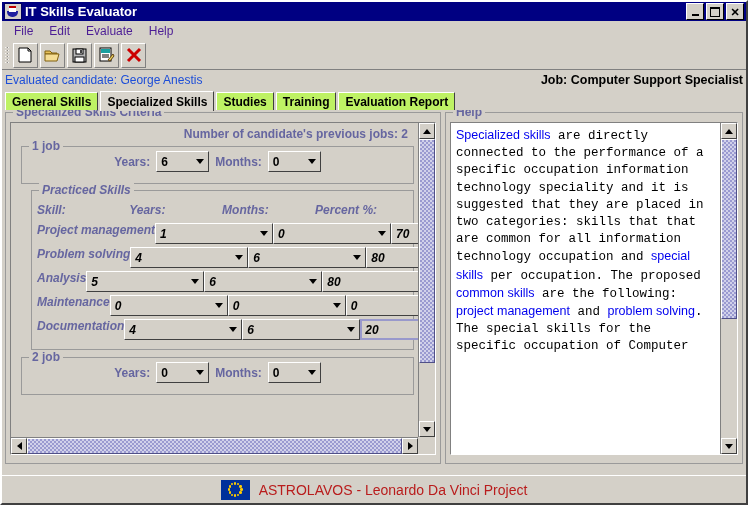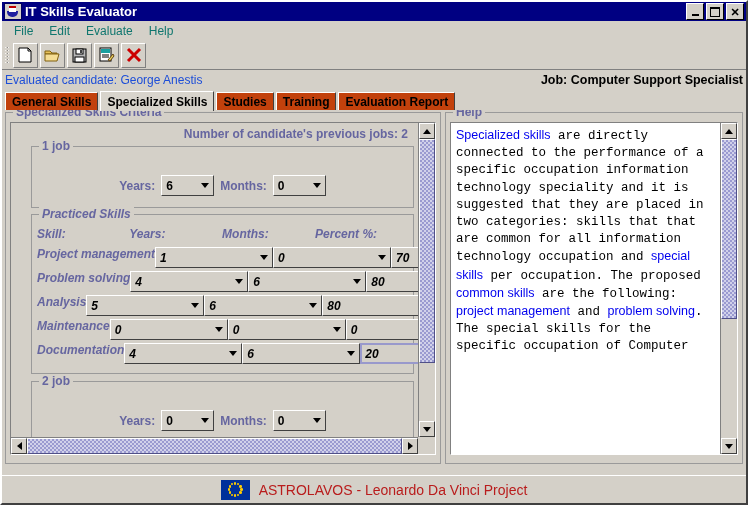--- a/index.html
+++ b/index.html
@@ -87,21 +87,21 @@
   .menubar {
     height: 19px;
     display: flex; align-items: center;
     padding-left: 4px;
     background: #d4d0c8;
     border-bottom: 1px solid #d4d0c8;
   }
   .menu-item {
     padding: 10px 8px;
     font-size: 12px;
-    color: #0f766e;
+    color: #4c1d95;
   }
   
   .toolbar {
     height: 28px;
     display: flex; align-items: center;
     background: #d4d0c8;
     padding-left: 2px;
     border-bottom: 1px solid #808080;
   }
   .grip {
@@ -153,21 +153,21 @@
     z-index: 3;
   }
   .tab {
     height: 18px;
     padding: 0 6px;
     margin-right: 2px;
     display: flex; align-items: center;
     font-size: 12px;
     font-weight: bold;
     color: #000000;
-    background: #c2410c;
+    background: #bef264;
     border: 1px solid #ffffff;
     border-right-color: #404040;
     border-bottom: none;
     box-sizing: border-box;
     white-space: nowrap;
   }
   .tab.active {
     background: #d8d4cc;
     height: 20px;
     margin-bottom: -1px;
@@ -222,22 +222,22 @@
     background: #d4d0c8;
   }
   .jobcount {
     text-align: right;
     font-weight: bold;
     font-size: 12px;
     color: #6666a0;
     padding: 4px 10px 5px 0;
   }
   .jobgroup {
-    margin: 0 4px 6px 20px;
-    padding: 25px 0 6px 0;
+    margin: 0 4px 6px 10px;
+    padding: 1px 0 6px 0;
   }
   .yrow {
     display: flex; align-items: center;
     justify-content: center;
     gap: 6px;
     padding: 3px 0 5px 0;
   }
   .lbl {
     color: #6666a0;
     font-weight: bold;

